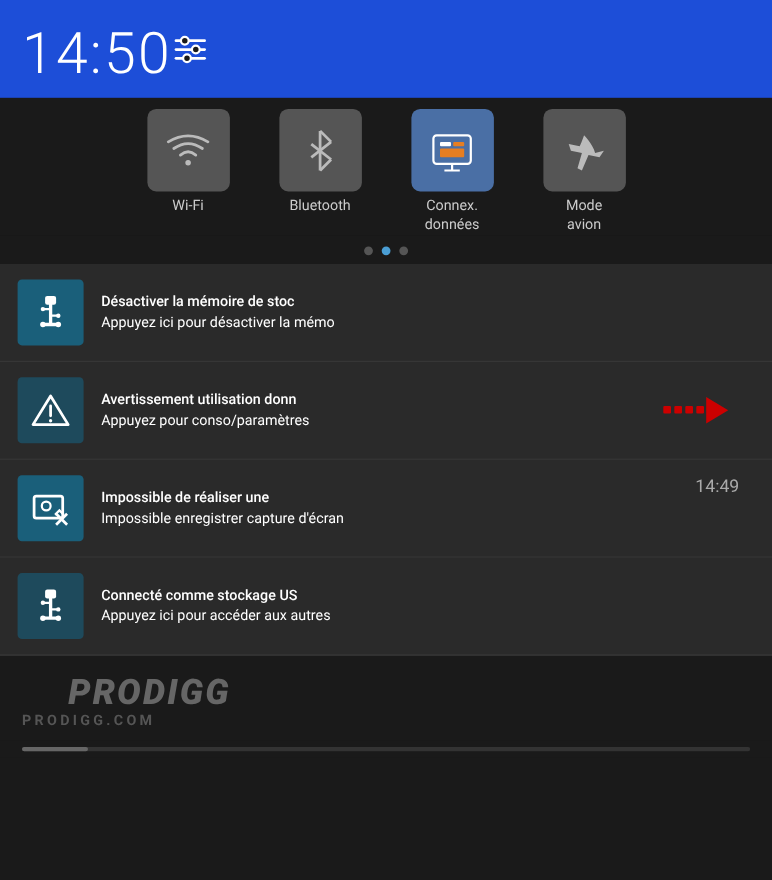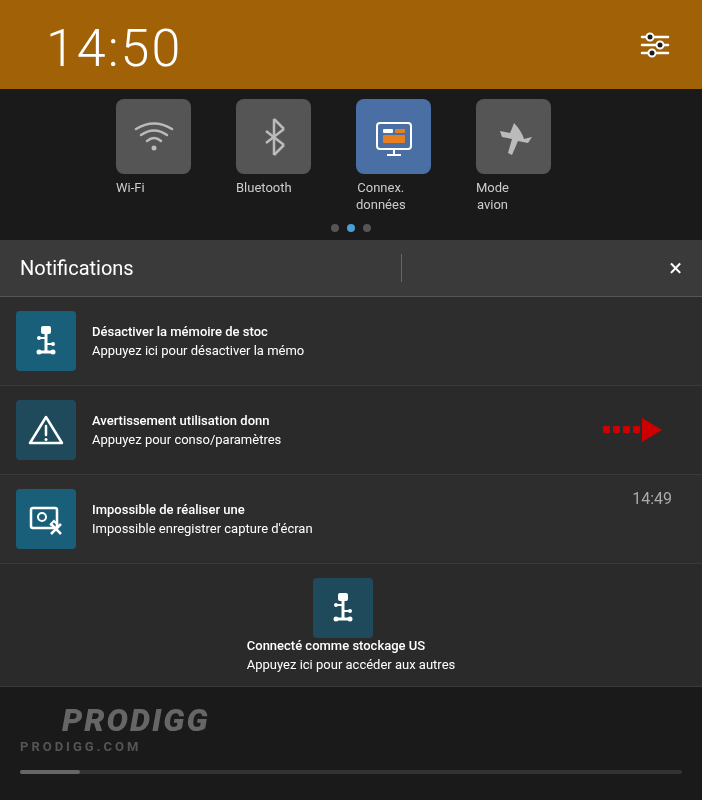--- a/index.html
+++ b/index.html
@@ -8,25 +8,24 @@
       width: 702px;
       height: 800px;
       background: #1a1a1a;
       font-family: 'Roboto', Arial, sans-serif;
       overflow: hidden;
       color: #fff;
     }
 
     
     .top-bar {
-      background: #a16207;
-      padding: 18px 30px 10px 46px;
-      display: flex;
-      align-items: center;
-      justify-content: space-between;
+      background: #1d4ed8;
+      padding: 18px 30px 10px 20px;
+      display: flex;
+      align-items: center;
     }
 
     .clock {
       font-size: 52px;
       font-weight: 300;
       color: #fff;
       letter-spacing: 2px;
     }
 
     .settings-icon {
@@ -39,21 +38,21 @@
       background: #1a1a1a;
       padding: 10px 20px 0 20px;
       display: flex;
       justify-content: center;
       gap: 10px;
     }
 
     .qs-item {
       display: flex;
       flex-direction: column;
-      align-items: flex-start;
+      align-items: center;
       width: 110px;
     }
 
     .qs-icon-box {
       width: 75px;
       height: 75px;
       background: #555;
       border-radius: 8px;
       display: flex;
       align-items: center;
@@ -341,25 +340,20 @@
   </div>
 </div>
 
 <div class="dots">
   <div class="dot"></div>
   <div class="dot active"></div>
   <div class="dot"></div>
 </div>
 
 <div class="notifications-panel">
-  <div class="notifications-header">
-    <span class="notifications-title">Notifications</span>
-    <div class="divider-line"></div>
-    <span class="close-btn">×</span>
-  </div>
 
   <div class="notif-item">
     <div class="notif-icon-box">
 
       <svg width="30" height="34" viewBox="0 0 30 34" fill="white">
         <line x1="15" y1="6" x2="15" y2="28" stroke="white" stroke-width="3"></line>
         <line x1="8" y1="28" x2="22" y2="28" stroke="white" stroke-width="3"></line>
         <circle cx="8" cy="28" r="2.5" fill="white"></circle>
         <circle cx="22" cy="28" r="2.5" fill="white"></circle>
         <rect x="10" y="2" width="10" height="8" rx="2" fill="white"></rect>
@@ -412,21 +406,21 @@
         <line x1="33" y1="23" x2="23" y2="33" stroke="white" stroke-width="2.5"></line>
       </svg>
     </div>
     <div class="notif-content">
       <div class="notif-title">Impossible de réaliser une</div>
       <div class="notif-subtitle">Impossible enregistrer capture d'écran</div>
     </div>
     <span class="notif-time">14:49</span>
   </div>
 
-  <div class="notif-item" style="background:#2a2a2a;flex-direction:column;">
+  <div class="notif-item" style="background:#2a2a2a;">
     <div class="notif-icon-box dark">
       <svg width="30" height="34" viewBox="0 0 30 34" fill="white">
         <line x1="15" y1="6" x2="15" y2="28" stroke="white" stroke-width="3"></line>
         <line x1="8" y1="28" x2="22" y2="28" stroke="white" stroke-width="3"></line>
         <circle cx="8" cy="28" r="2.5" fill="white"></circle>
         <circle cx="22" cy="28" r="2.5" fill="white"></circle>
         <rect x="10" y="2" width="10" height="8" rx="2" fill="white"></rect>
         <line x1="8" y1="14" x2="15" y2="14" stroke="white" stroke-width="2"></line>
         <line x1="22" y1="20" x2="15" y2="20" stroke="white" stroke-width="2"></line>
         <circle cx="8" cy="14" r="2" fill="white"></circle>

